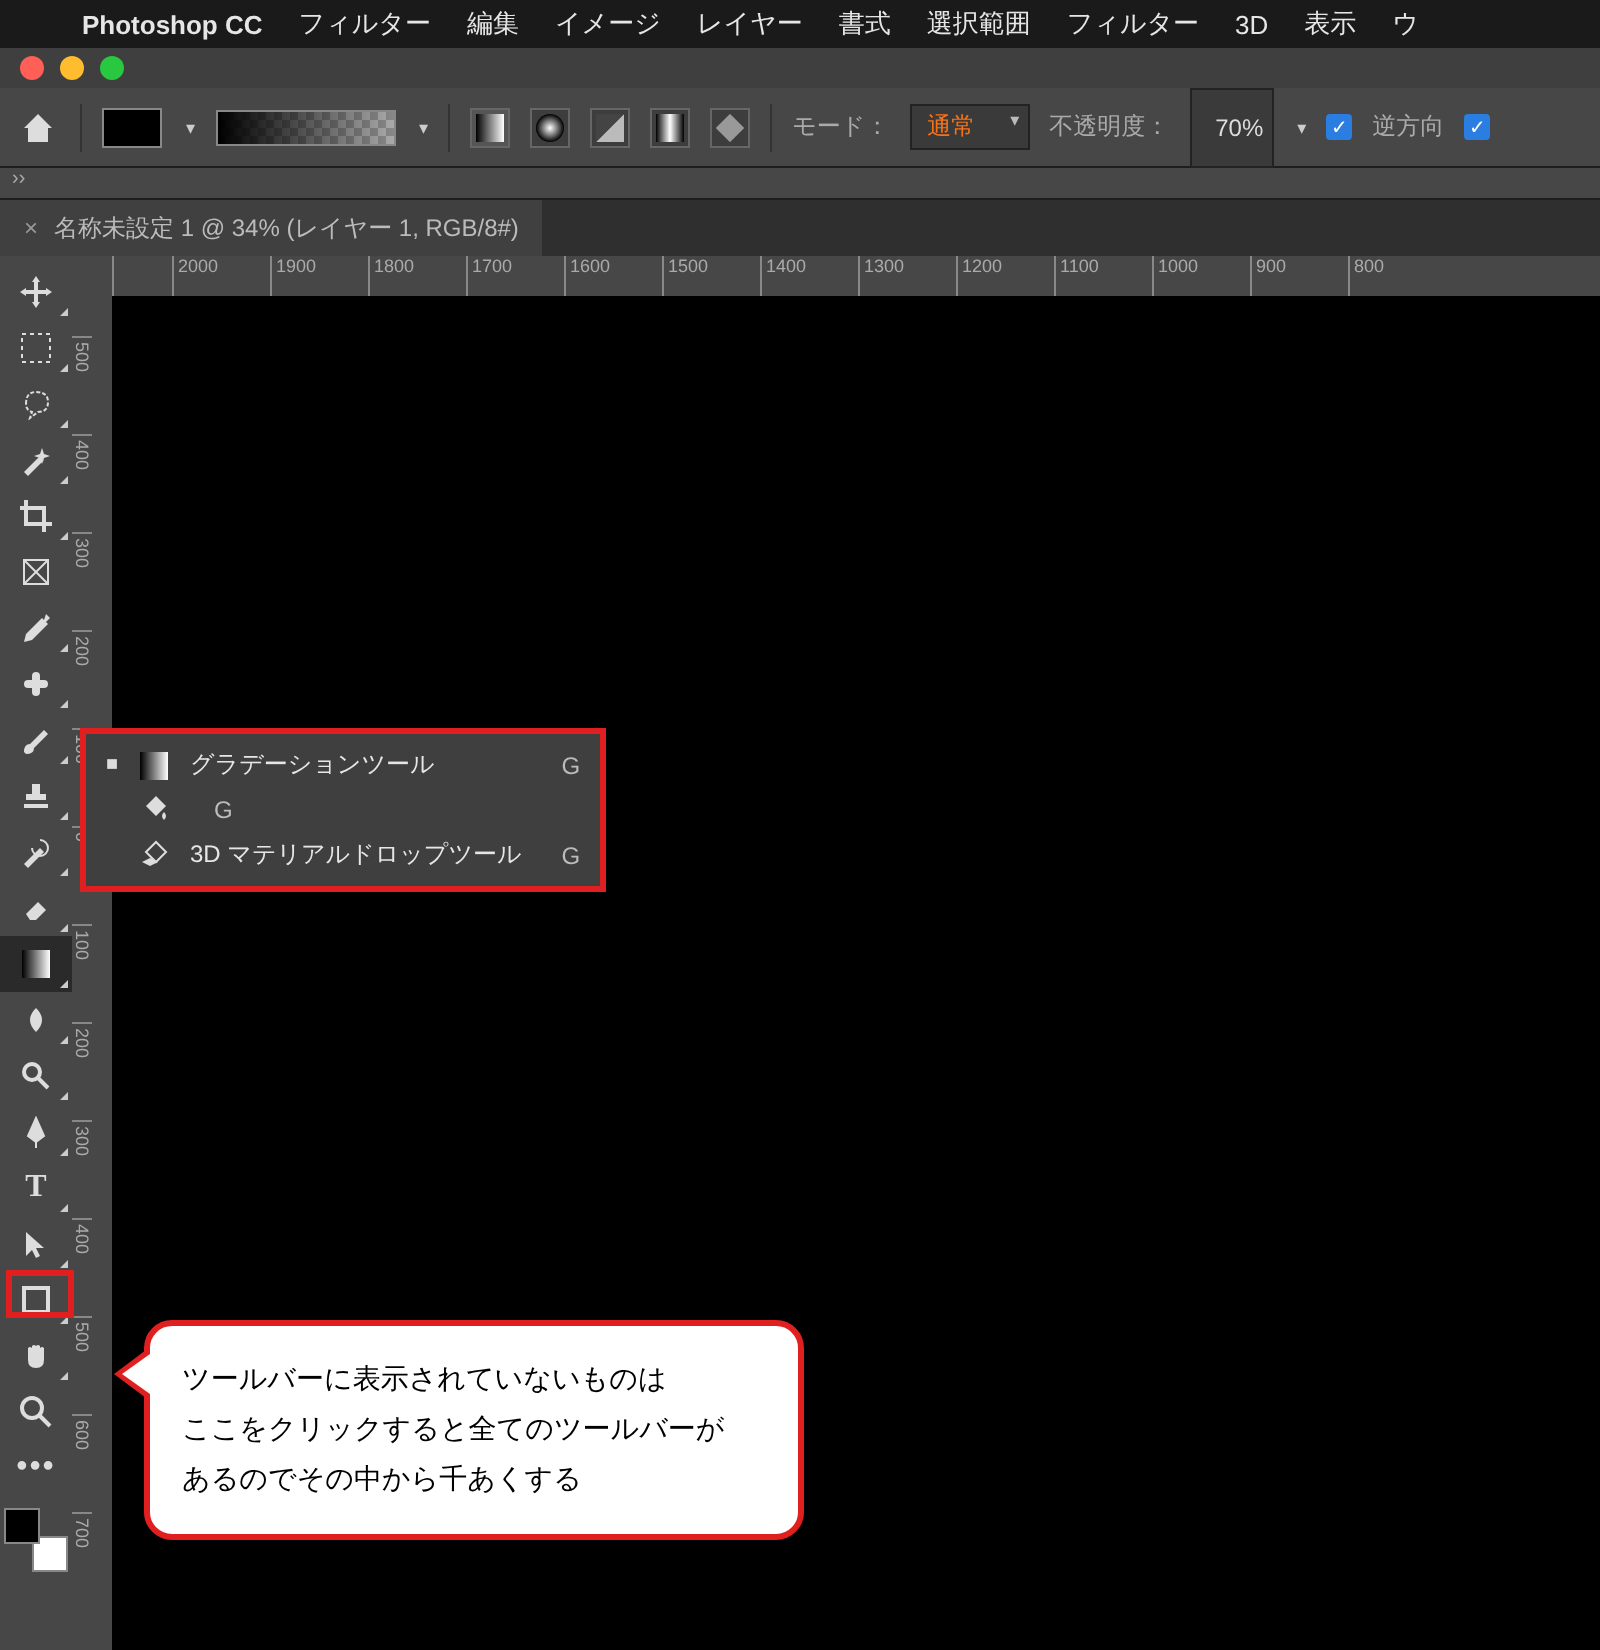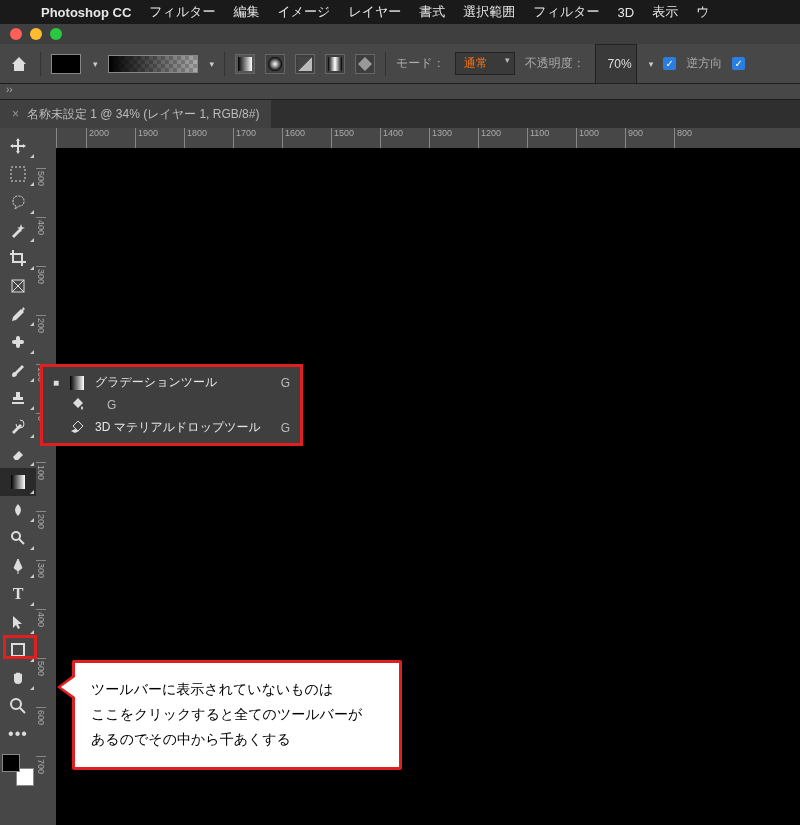--- a/index.html
+++ b/index.html
@@ -45,21 +45,21 @@
 .ruler-v .tick{height:49px;border-top:1px solid #888;writing-mode:vertical-rl;padding-top:2px}
 .corner{position:absolute;top:0;left:0;width:20px;height:20px;background:#474747}
 .canvas{position:absolute;top:20px;left:20px;right:0;bottom:0;background:#000}
 .flyout{position:absolute;top:364px;left:40px;background:#3f3f3f;border:3px solid #e02020;padding:4px 0;color:#e6e6e6;font-size:12px;z-index:10;min-width:230px}
 .flyout .row{display:flex;align-items:center;padding:3px 10px;gap:8px}
 .flyout .row .mark{width:8px;font-size:10px;color:#ddd}
 .flyout .row .ico{width:18px;text-align:center}
 .flyout .row .name{flex:1}
 .flyout .row .key{color:#bbb;margin-left:12px}
 .reddot-box{position:absolute;top:635px;left:3px;width:34px;height:24px;border:3px solid #e02020;z-index:12}
-.note{position:absolute;top:660px;left:72px;width:330px;background:#fff;border:3px solid #e02020;border-radius:2px;padding:14px 16px;color:#000;font-size:14px;line-height:1.8;z-index:11}
+.note{position:absolute;top:660px;left:72px;width:330px;background:#fff;border:3px solid #e02020;border-radius:14px;padding:14px 16px;color:#000;font-size:14px;line-height:1.8;z-index:11}
 .note .tail{position:absolute;left:-14px;top:14px;width:0;height:0;border-top:10px solid transparent;border-bottom:10px solid transparent;border-right:14px solid #fff}
 .note .tail-b{position:absolute;left:-18px;top:12px;width:0;height:0;border-top:12px solid transparent;border-bottom:12px solid transparent;border-right:16px solid #e02020}
 .divider{width:1px;height:24px;background:#333}
 svg{display:block}
 </style>
 </head>
 <body>
 
 <div class="menubar">
   <span class="apple"></span>

